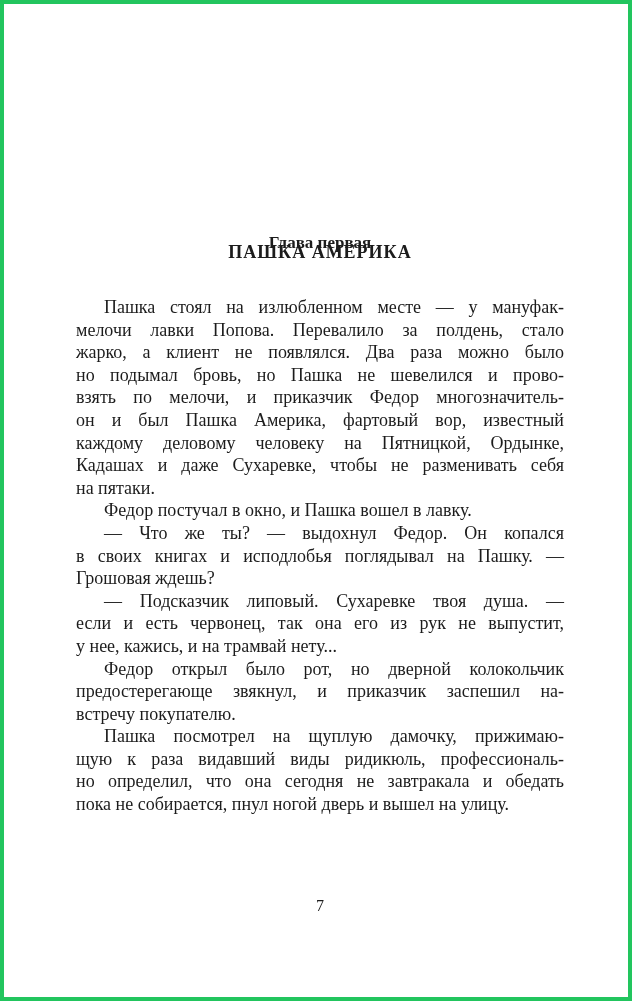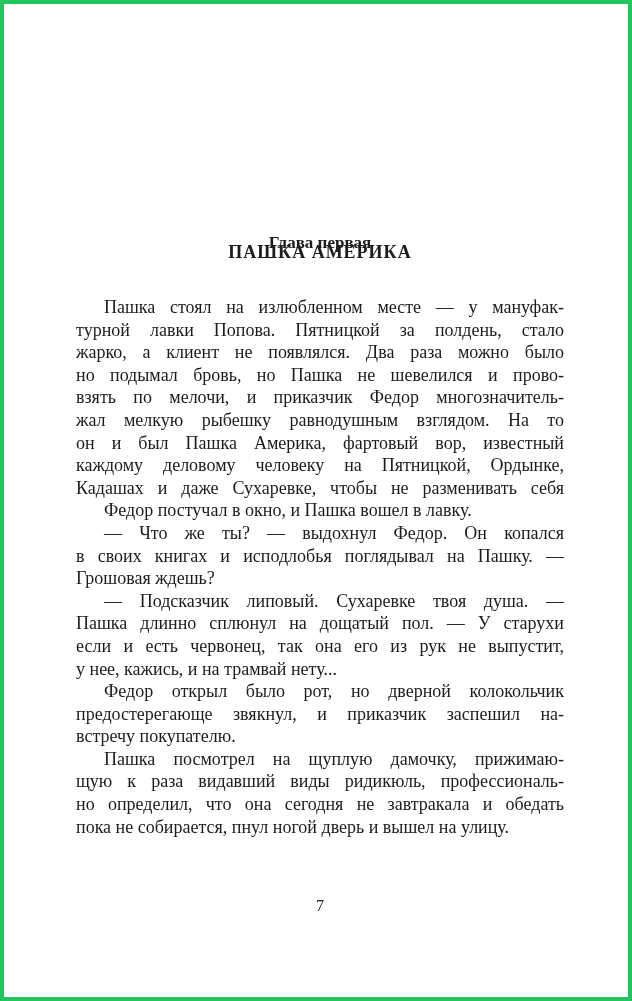--- a/index.html
+++ b/index.html
@@ -78,40 +78,39 @@
 </style>
 </head>
 <body>
 
 <div class="page">
   <div class="chapter-label">Глава первая</div>
   <div class="chapter-title">ПАШКА АМЕРИКА</div>
   <div class="text-block">
       <div class="paragraph">
         <div class="line first">Пашка стоял на излюбленном месте — у мануфак-</div>
-        <div class="line">турной лавки Попова. Пятницкой за полдень, стало</div>
+        <div class="line">мелочи лавки Попова. Перевалило за полдень, стало</div>
         <div class="line">жарко, а клиент не появлялся. Два раза можно было</div>
         <div class="line">но подымал бровь, но Пашка не шевелился и прово-</div>
         <div class="line">взять по мелочи, и приказчик Федор многозначитель-</div>
-        <div class="line">жал мелкую рыбешку равнодушным взглядом. На то</div>
         <div class="line">он и был Пашка Америка, фартовый вор, известный</div>
         <div class="line">каждому деловому человеку на Пятницкой, Ордынке,</div>
         <div class="line">Кадашах и даже Сухаревке, чтобы не разменивать себя</div>
+        <div class="line last">на пятаки.</div>
       </div>
       <div class="paragraph">
         <div class="line first last">Федор постучал в окно, и Пашка вошел в лавку.</div>
       </div>
       <div class="paragraph">
         <div class="line first">— Что же ты? — выдохнул Федор. Он копался</div>
         <div class="line">в своих книгах и исподлобья поглядывал на Пашку. —</div>
         <div class="line last">Грошовая ждешь?</div>
       </div>
       <div class="paragraph">
         <div class="line first">— Подсказчик липовый. Сухаревке твоя душа. —</div>
-        <div class="line">Пашка длинно сплюнул на дощатый пол. — У старухи</div>
         <div class="line">если и есть червонец, так она его из рук не выпустит,</div>
         <div class="line last">у нее, кажись, и на трамвай нету...</div>
       </div>
       <div class="paragraph">
         <div class="line first">Федор открыл было рот, но дверной колокольчик</div>
         <div class="line">предостерегающе звякнул, и приказчик заспешил на-</div>
         <div class="line last">встречу покупателю.</div>
       </div>
       <div class="paragraph">
         <div class="line first">Пашка посмотрел на щуплую дамочку, прижимаю-</div>

